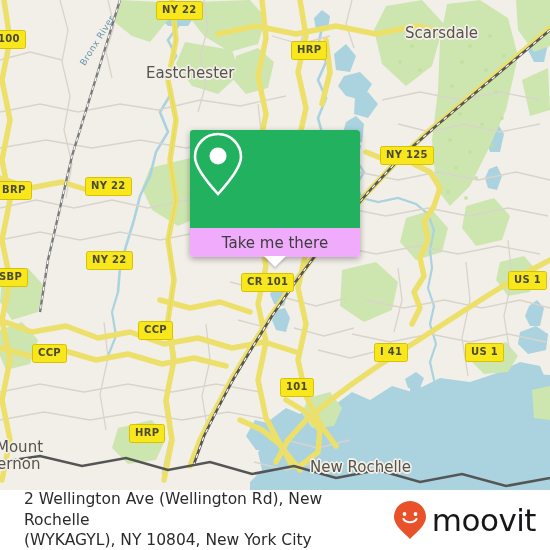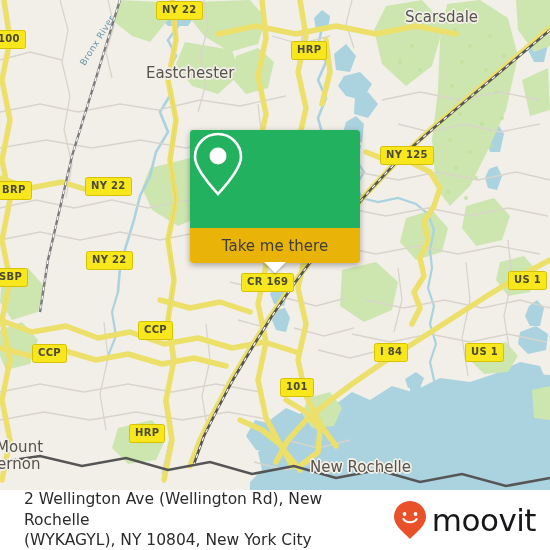--- a/index.html
+++ b/index.html
@@ -81,22 +81,22 @@
     overflow: visible;
     background: #fff;
   }
   .card-top {
     background: #22b15f;
     height: 98px;
     border-radius: 3px 3px 0 0;
     display: flex; align-items: center; justify-content: center;
   }
   .card-bottom {
-    background: #eab308;
-    height: 35px;
+    background: #f0abfc;
+    height: 29px;
     border-radius: 0 0 3px 3px;
     display: flex; align-items: center; justify-content: center;
     position: relative;
   }
   .card-label {
     color: #3d3d3d;
     font-family: "DejaVu Sans", sans-serif;
     font-size: 15px;
   }
   .card-tail {
@@ -329,42 +329,42 @@
         <path d="M0,462 L40,456 L82,466 L126,458 L168,470 L210,462 L252,474 L294,466
                  L336,478 L378,470 L420,482 L462,474 L506,486 L550,478"></path>
       </g>
       <g stroke="#ffffff" fill="none" stroke-width="1.2" stroke-dasharray="4 5">
         <path d="M550,30 L512,62 L474,94 L436,126 L402,156 L372,188 L344,220
                  L318,252 L294,284 L272,316 L252,348 L234,378 L218,408 L204,436 L194,464"></path>
       </g>
     </svg>
 
     <div>
-      <div class="place-label big" style="left:405px; top:8px;">Scarsdale</div>
+      <div class="place-label big" style="left:405px; top:24px;">Scarsdale</div>
       <div class="place-label big" style="left:146px; top:64px;">Eastchester</div>
       <div class="place-label big" style="left:310px; top:446px;margin-top:12px;">New Rochelle</div>
       <div class="place-label big" style="left:-4px; top:438px;">Mount</div>
       <div class="place-label big" style="left:-12px; top:455px;">Vernon</div>
       <div class="river-label" style="left:78px; top:62px; transform:rotate(-58deg); transform-origin:left top;">Bronx River</div>
     </div>
 
     <div>
       <div class="shield" style="left:156px; top:1px;">NY 22</div>
       <div class="shield" style="left:291px; top:41px;">HRP</div>
       <div class="shield" style="left:-8px;  top:30px;">100</div>
       <div class="shield" style="left:380px; top:146px;">NY 125</div>
       <div class="shield" style="left:-4px;  top:181px;">BRP</div>
       <div class="shield" style="left:85px;  top:177px;">NY 22</div>
       <div class="shield" style="left:86px;  top:251px;">NY 22</div>
       <div class="shield" style="left:-7px;  top:268px;">SBP</div>
-      <div class="shield" style="left:241px; top:273px;">CR 169</div>
+      <div class="shield" style="left:241px; top:273px;">CR 101</div>
       <div class="shield" style="left:508px; top:271px;">US 1</div>
       <div class="shield" style="left:138px; top:321px;">CCP</div>
       <div class="shield" style="left:32px;  top:344px;">CCP</div>
-      <div class="shield" style="left:374px; top:343px;">I 84</div>
+      <div class="shield" style="left:374px; top:343px;">I 41</div>
       <div class="shield" style="left:465px; top:343px;">US 1</div>
       <div class="shield" style="left:280px; top:378px;">101</div>
       <div class="shield" style="left:129px; top:424px;">HRP</div>
     </div>
 
     <div class="card">
       <div class="card-top">
         <svg width="56" height="68" viewBox="0 0 56 68">
           <path d="M28 4 C15.3 4 5 14.3 5 27 C5 38 18 53 28 64 C38 53 51 38 51 27 C51 14.3 40.7 4 28 4 Z" fill="none" stroke="#ffffff" stroke-width="2.6"></path>
           <circle cx="28" cy="26" r="8.5" fill="#ffffff"></circle>

